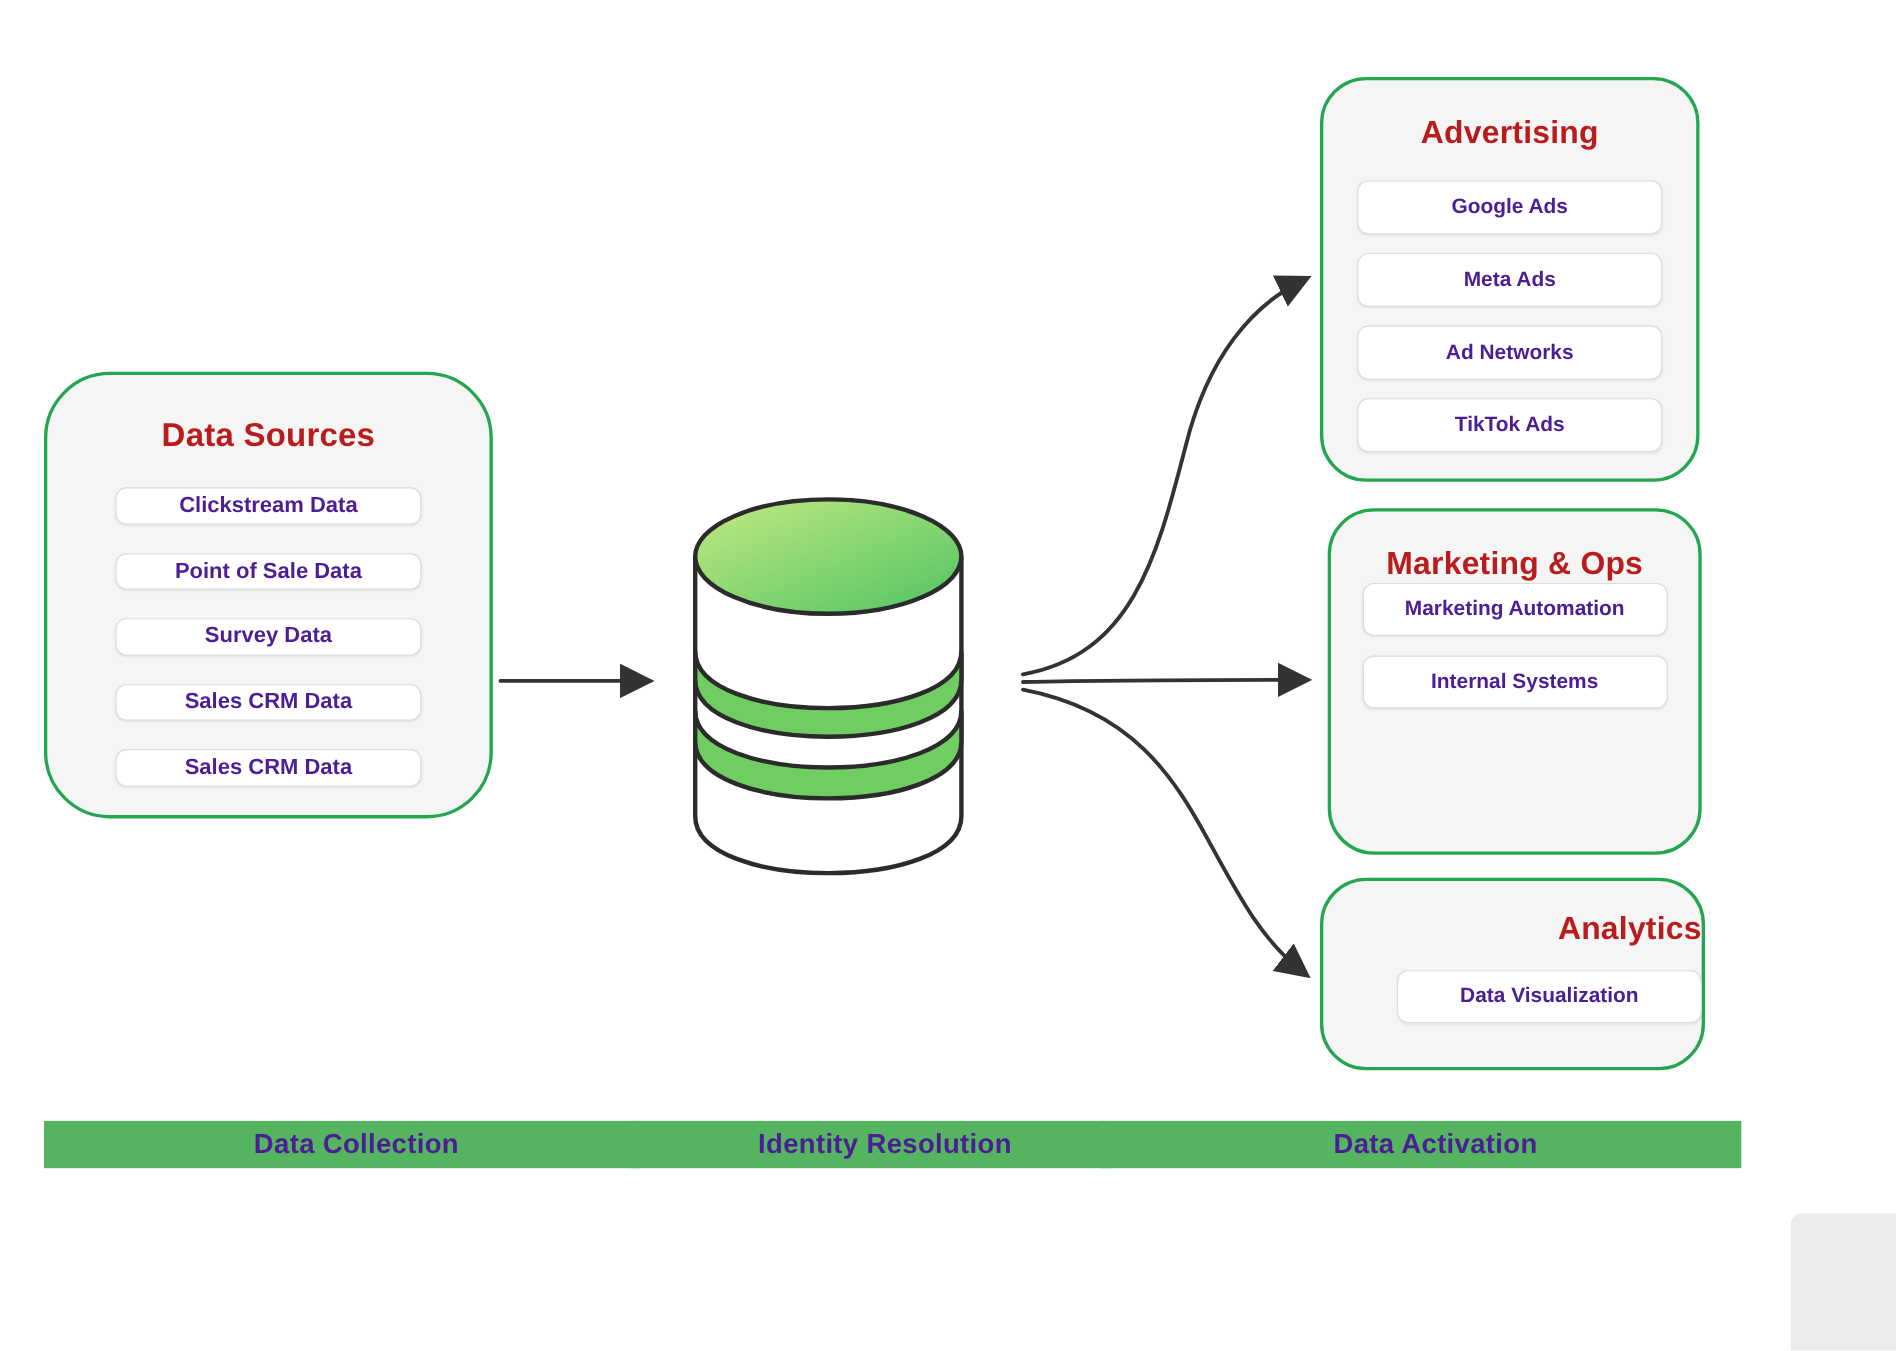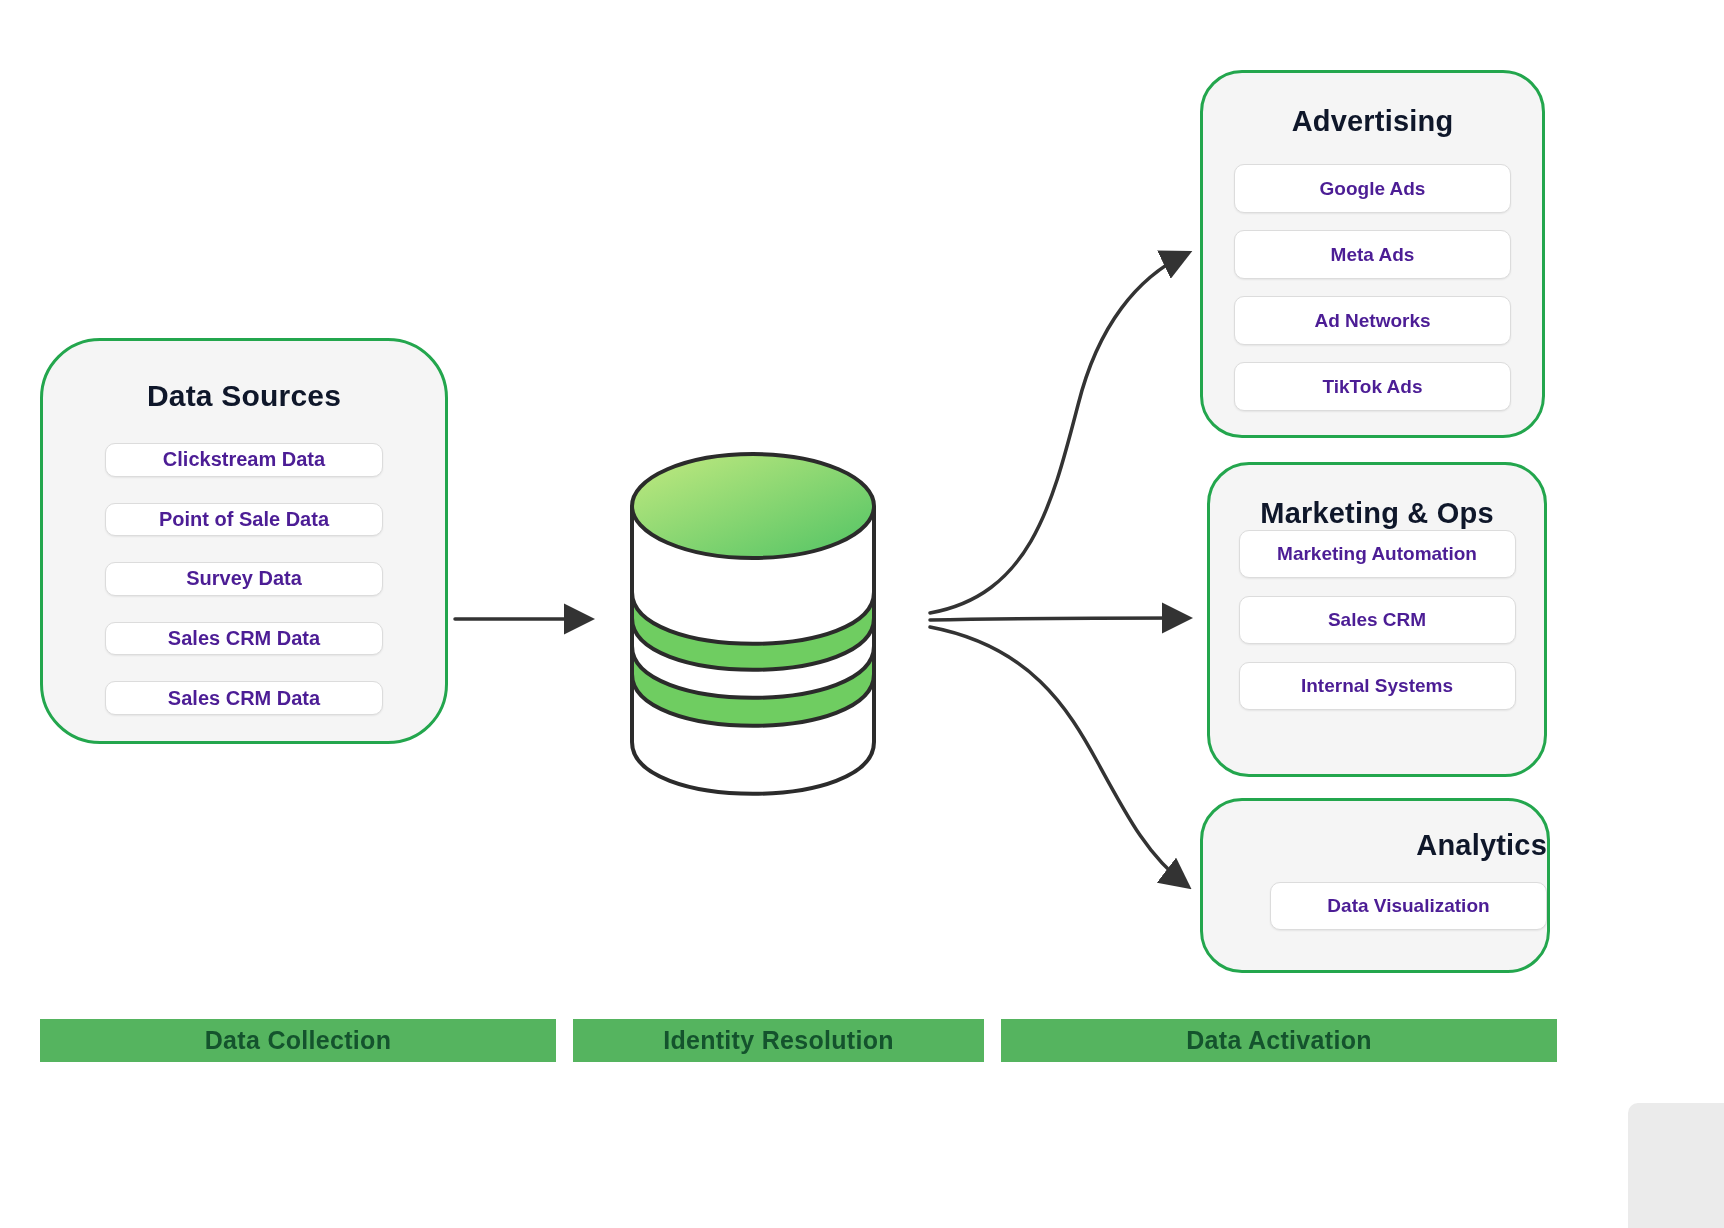--- a/index.html
+++ b/index.html
@@ -25,21 +25,21 @@
     position: absolute;
     background: #f5f5f5;
     border: 3px solid #23a64d;
     box-sizing: border-box;
     display: flex;
     flex-direction: column;
     align-items: center;
   }
   .group-title {
     font-weight: bold;
-    color: #0f172a;
+    color: #b91c1c;
     text-align: center;
     letter-spacing: 0.2px;
   }
   .chip {
     background: #ffffff;
     border: 1px solid #dcdcdc;
     border-radius: 10px;
     box-shadow: 0 1px 2px rgba(0,0,0,0.07);
     color: #4c1d95;
     font-weight: bold;
@@ -93,27 +93,28 @@
 
   .db-icon {
     position: absolute;
     left: 628px; top: 450px;
     width: 250px; height: 352px;
   }
 
   .banner {
     position: absolute;
     background: #55b45f;
-    color: #14532d;
+    color: #4c1d95;
     font-weight: bold;
     font-size: 25px;
     display: flex;
     align-items: center;
     justify-content: center;
     letter-spacing: 0.3px;
+    padding-left: 26px;
   }
   .banner-collection     { left: 40px;   top: 1019px; width: 516px; height: 43px; }
   .banner-identity       { left: 573px;  top: 1019px; width: 411px; height: 43px; }
   .banner-activation     { left: 1001px; top: 1019px; width: 556px; height: 43px; }
   .banner-transformation { left: 573px;  top: 1067px; width: 411px; height: 43px; }
 
   .watermark {
     position: absolute;
     left: 1628px; top: 1103px;
     width: 96px; height: 125px;
@@ -170,21 +171,20 @@
     <div class="group-title">Advertising</div>
     <div class="chip">Google Ads</div>
     <div class="chip">Meta Ads</div>
     <div class="chip">Ad Networks</div>
     <div class="chip">TikTok Ads</div>
   </div>
 
   <div class="group mkt-group">
     <div class="group-title">Marketing &amp; Ops</div>
     <div class="chip">Marketing Automation</div>
-    <div class="chip">Sales CRM</div>
     <div class="chip">Internal Systems</div>
   </div>
 
   <div class="group ana-group">
     <div class="group-title">Analytics</div>
     <div class="chip">Data Visualization</div>
   </div>
 
   <div class="banner banner-collection">Data Collection</div>
   <div class="banner banner-identity">Identity Resolution</div>

